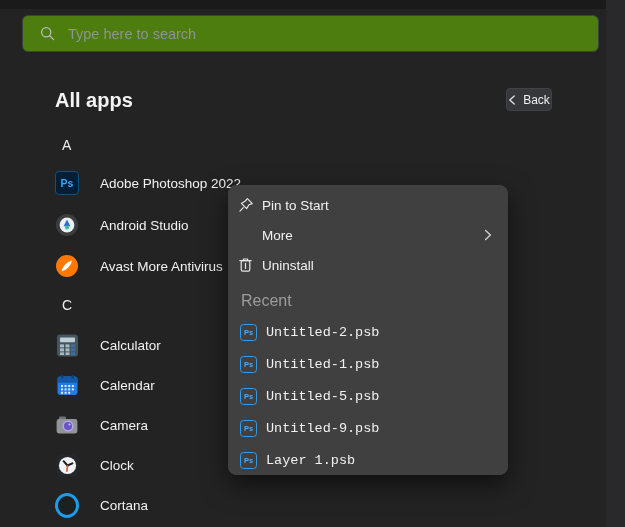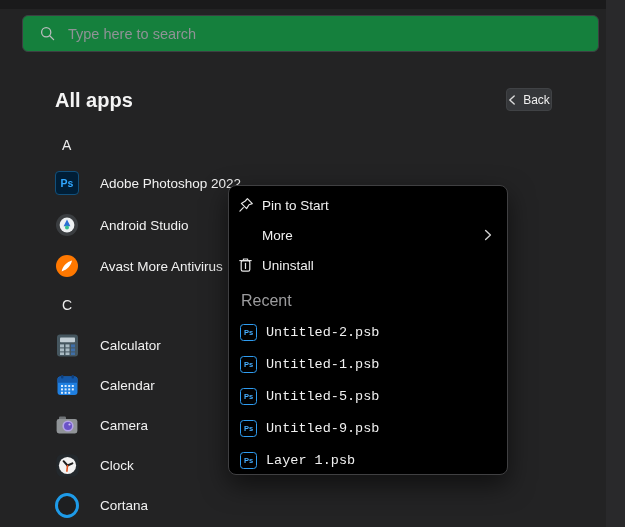--- a/index.html
+++ b/index.html
@@ -8,21 +8,21 @@
     background:#232324;
     font-family:"Liberation Sans","DejaVu Sans",sans-serif;
     -webkit-font-smoothing:antialiased;
   }
   .top-strip{position:absolute;left:0;top:0;width:625px;height:9px;background:#1a1a1b;}
   .right-strip{position:absolute;left:606px;top:0;width:19px;height:527px;background:#29292b;}
 
   
   .searchbox{
     position:absolute;left:22px;top:15px;width:577px;height:37px;box-sizing:border-box;
-    background:#15803d;border:1px solid #3d3f42;border-radius:6px;
+    background:#4d7c0f;border:1px solid #3d3f42;border-radius:6px;
     display:flex;align-items:center;padding-left:17px;gap:13px;
   }
   .searchbox svg{flex:none;}
   .search-input{
     flex:1;background:transparent;border:none;outline:none;
     font-family:inherit;font-size:14.5px;color:#e8e8e8;padding:0;
   }
   .search-input::placeholder{color:#8f9296;opacity:1;}
 
   
@@ -42,21 +42,21 @@
   .ps-app{
     width:22px;height:22px;border-radius:4px;background:#001e36;border:1px solid #11507c;
     display:flex;align-items:center;justify-content:center;
     font-size:10.5px;font-weight:700;color:#31a8ff;
   }
   .cortana-ring{width:19px;height:19px;border-radius:50%;border:3px solid #1e9be9;background:#1e1f21;}
 
   
   .context-menu{
     position:absolute;left:228px;top:185px;width:280px;height:290px;box-sizing:border-box;
-    background:#000000;border:1px solid #404042;border-radius:8px;
+    background:#404040;border:1px solid #404042;border-radius:8px;
     box-shadow:0 10px 26px rgba(0,0,0,.55);z-index:10;
   }
   .menu-item{
     position:absolute;left:0;width:100%;height:30px;box-sizing:border-box;
     display:flex;align-items:center;padding-left:8px;
   }
   .menu-icon{flex:none;width:17px;height:17px;display:flex;align-items:center;justify-content:center;}
   .menu-label{margin-left:8px;font-size:13.5px;color:#f1f1f1;}
   .menu-chevron{margin-left:auto;margin-right:15px;display:flex;align-items:center;}
   .recent-header{position:absolute;left:12px;top:107px;height:16px;line-height:16px;font-size:16px;color:#9c9c9e;}

